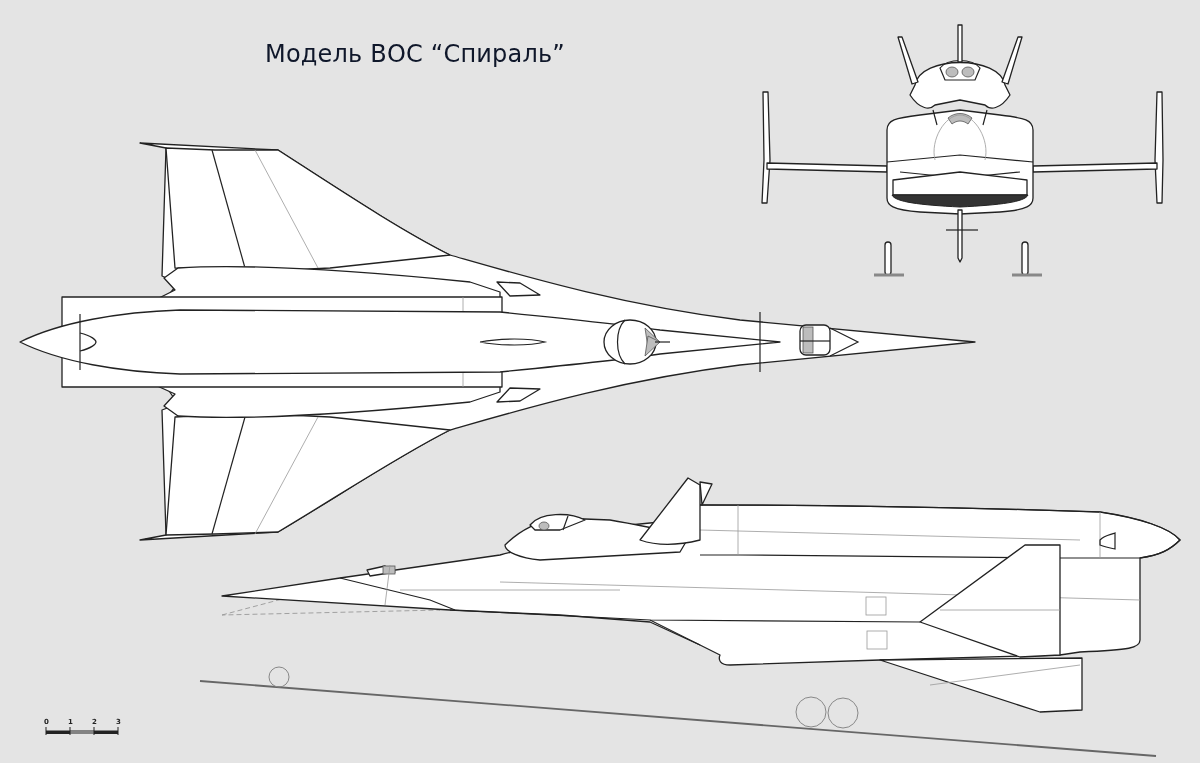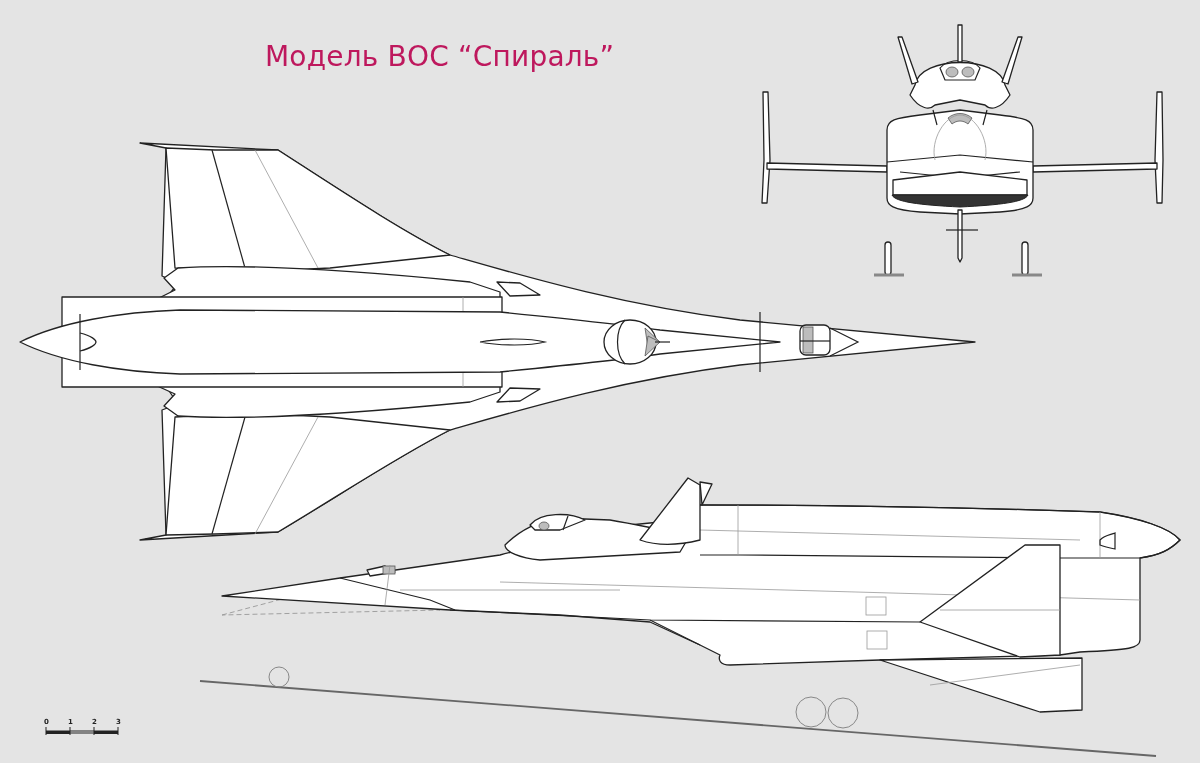--- a/index.html
+++ b/index.html
@@ -1,17 +1,17 @@
 <!DOCTYPE html>
 <html><head>
   <meta charset="utf-8">
   <style>
     html, body { margin:0; padding:0; }
     body { width:1200px; height:763px; background:#e4e4e4; position:relative; overflow:hidden; font-family:"DejaVu Sans", sans-serif; }
-    #title { position:absolute; left:265px; top:40px; font-size:28px; color:#be185d; letter-spacing:0.2px; font-family:"DejaVu Sans", sans-serif; font-weight:normal; }
+    #title { position:absolute; left:265px; top:40px; font-size:24px; color:#0f172a; letter-spacing:0.2px; font-family:"DejaVu Sans", sans-serif; font-weight:normal; }
     svg { position:absolute; left:0; top:0; }
     .ol { fill:#fff; stroke:#222; stroke-width:1.3; stroke-linejoin:round; }
     .ln { fill:none; stroke:#222; stroke-width:1.2; }
     .thin { fill:none; stroke:#999; stroke-width:0.8; }
     .dash { fill:none; stroke:#999; stroke-width:0.9; stroke-dasharray:5 3; }
     .grey { fill:#bdbdbd; stroke:#555; stroke-width:0.8; }
     .dark { fill:#333; stroke:#222; stroke-width:1; }
     .ground { stroke:#666; stroke-width:1.8; fill:none; }
     .wheel { fill:none; stroke:#888; stroke-width:1; }
     .scale-label { position:absolute; font-size:7px; font-weight:bold; color:#222; font-family:"DejaVu Sans", sans-serif; }

